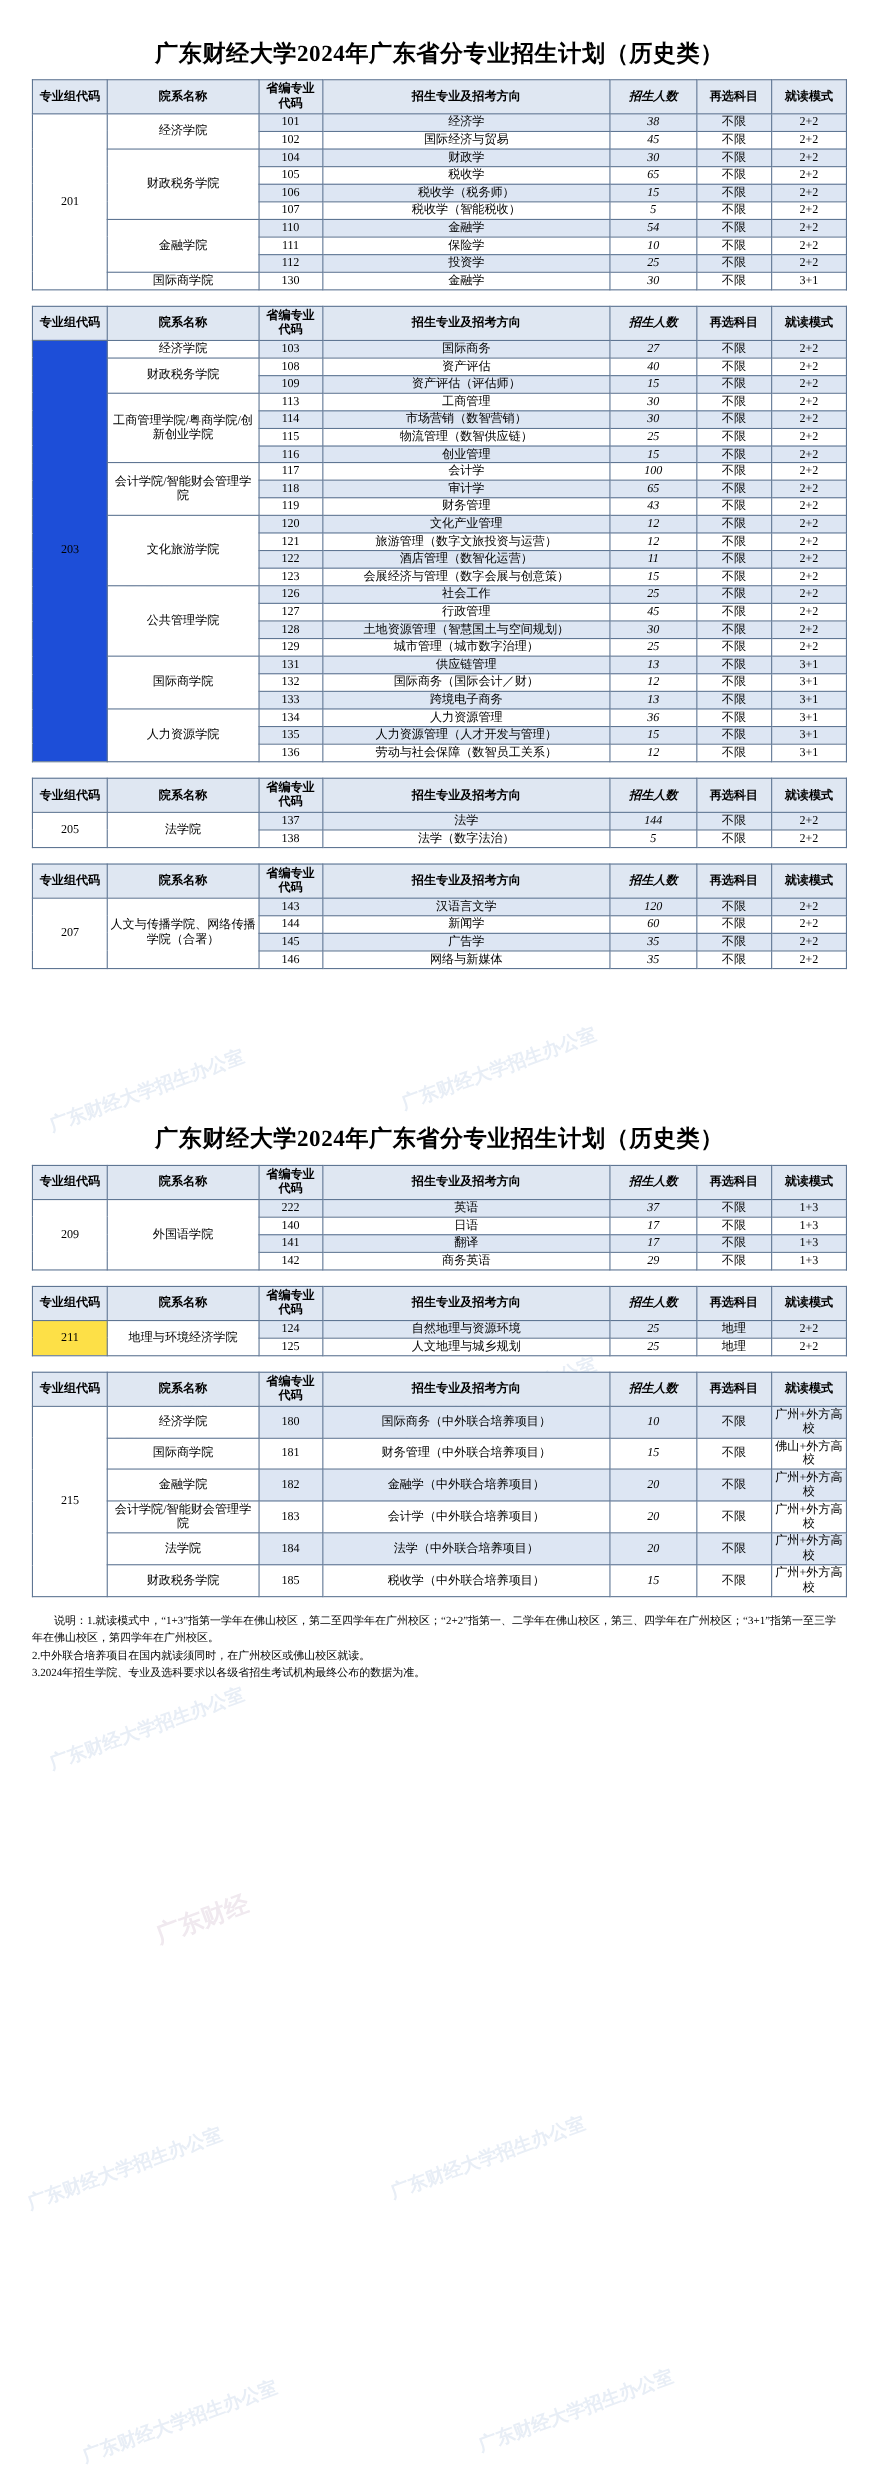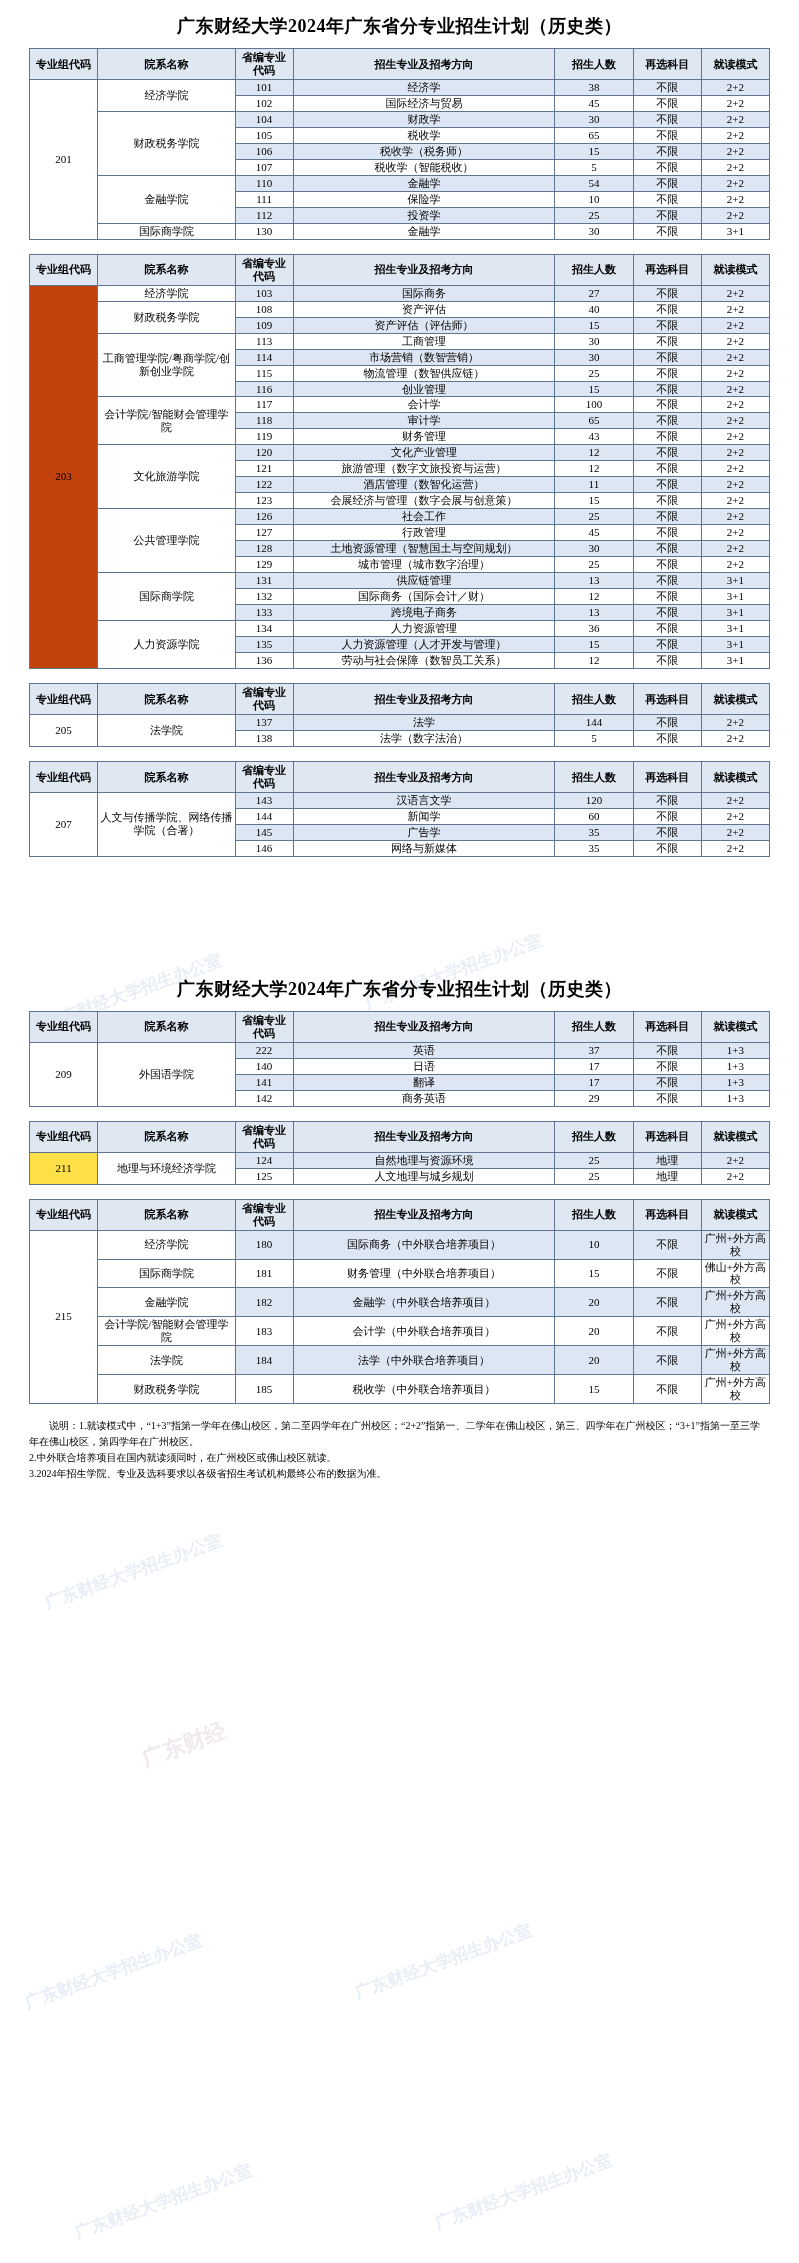--- a/index.html
+++ b/index.html
@@ -2,33 +2,33 @@
 <html><head>
 <meta charset="utf-8">
 <style>
   html,body{margin:0;padding:0;background:#ffffff;}
   body{width:799px;font-family:"Liberation Serif","DejaVu Serif",serif;color:#000;}
   .page{position:relative;width:799px;min-height:2263px;overflow:hidden;}
   .watermarks{position:absolute;inset:0;pointer-events:none;z-index:0;}
   .wm{position:absolute;color:#e8eef6;font-size:17px;font-weight:bold;white-space:nowrap;transform:rotate(-20deg);font-family:"Liberation Serif",serif;}
   .wm2{color:#f0e9ef;font-size:22px;}
   .content{position:relative;z-index:2;}
-  .title{text-align:center;font-size:18px;font-weight:bold;letter-spacing:0.5px;padding:14px 0 10px 0;font-family:"Liberation Serif",serif;}
+  .title{text-align:center;font-size:21px;font-weight:bold;letter-spacing:0.5px;padding:14px 0 10px 0;font-family:"Liberation Serif",serif;margin-top:20px;}
   table.plan{border-collapse:collapse;width:741px;margin:0 auto 14px auto;table-layout:fixed;}
   table.plan td,table.plan th{border:1px solid #5f7693;font-size:11px;text-align:center;padding:1px 2px;line-height:1.18;background:#fff;vertical-align:middle;}
   table.plan thead th{background:#dfe7f2;font-weight:bold;font-size:11px;height:28px;line-height:1.15;}
   tr.alt td{background:#dde6f3;}
   td.grp{font-size:13px;font-weight:normal;}
   td.dept{font-size:11px;}
   td.major{text-align:center;}
   .col1{width:62px;margin-left:46px;}
   .col2{width:130px;}
   .col3{width:52px;}
   .col4{width:252px;}
-  .col5{width:72px;}
+  .col5{width:72px;font-style:italic;}
   .col6{width:62px;}
   .col7{width:62px;}
   .gap{height:92px;}
   .notes{width:741px;margin:8px auto 0 auto;font-size:10px;line-height:1.6;color:#000;}
   .notes p{margin:0;text-indent:0;}
   .notes p.first{text-indent:2em;}
   .small2{font-size:10px;line-height:1.12;}
 </style>
 </head>
 <body>
@@ -150,21 +150,21 @@
               <th class="col2">院系名称</th>
               <th class="col3">省编专业代码</th>
               <th class="col4">招生专业及招考方向</th>
               <th class="col5">招生人数</th>
               <th class="col6">再选科目</th>
               <th class="col7">就读模式</th>
             </tr>
           </thead>
           <tbody>
             <tr class="alt">
-              <td class="grp col1" rowspan="24" style="background: #c2410c;">203</td>
+              <td class="grp col1" rowspan="24" style="background: #1d4ed8;">203</td>
               <td class="dept col2" style="background: rgb(255, 255, 255);">经济学院</td>
               <td class="col3">103</td>
               <td class="col4 major">国际商务</td>
               <td class="col5">27</td>
               <td class="col6">不限</td>
               <td class="col7">2+2</td>
             </tr>
             <tr>
               <td class="dept col2" rowspan="2" style="background: rgb(255, 255, 255);">财政税务学院</td>
               <td class="col3">108</td>

